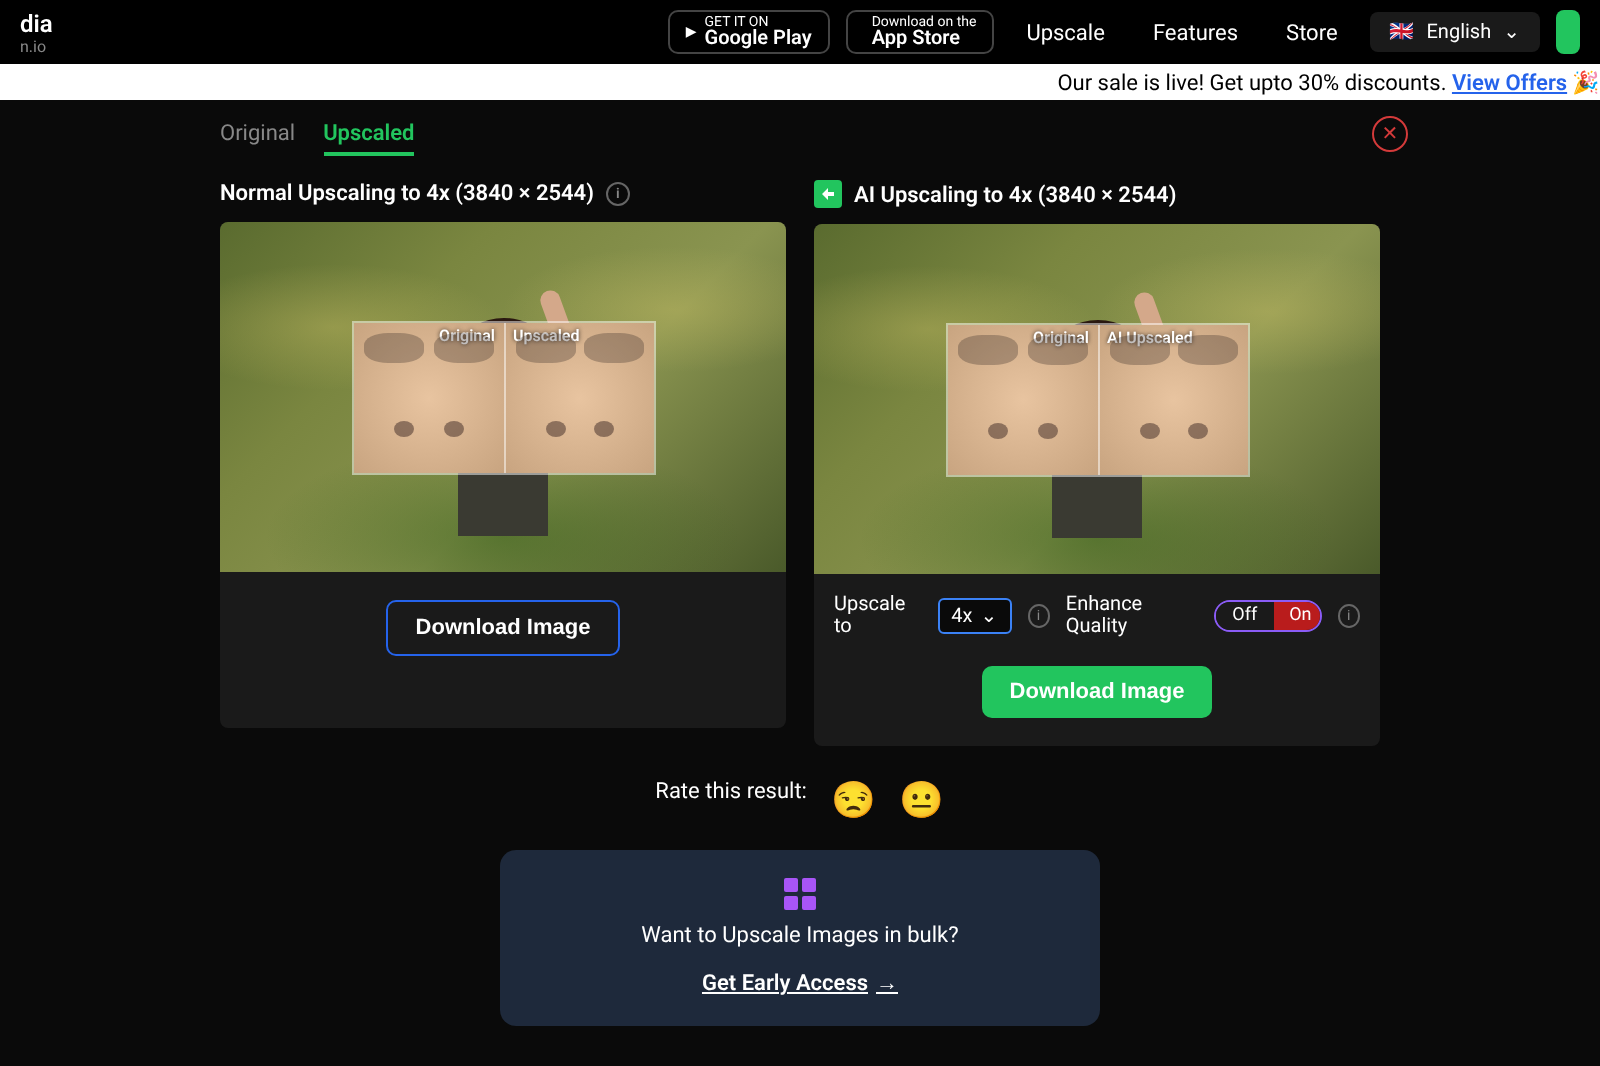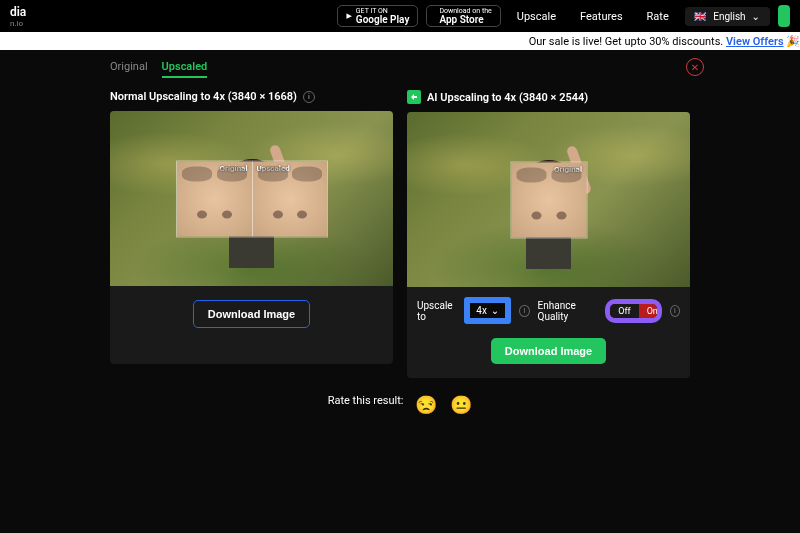--- a/index.html
+++ b/index.html
@@ -234,34 +234,34 @@
     .eye-shadow.l { left: 5px; }
     .eye-shadow.r { right: 5px; }
     .controls-row {
       display: flex;
       align-items: center;
       gap: 8px;
       padding: 10px 10px 0;
       font-size: 10px;
     }
     .select-box {
-      border: 6px solid #3b82f6;
+      border: 1px solid #3b82f6;
       background: #0a0a0a;
       border-radius: 3px;
       padding: 2px 6px;
       display: flex;
       align-items: center;
       gap: 4px;
       font-size: 10px;
     }
     .toggle-group {
       display: flex;
       border-radius: 10px;
       overflow: hidden;
-      border: 5px solid #8b5cf6;
+      border: 1px solid #8b5cf6;
     }
     .toggle-opt {
       padding: 2px 8px;
       font-size: 9px;
       background: #1a1a1a;
     }
     .toggle-opt.on { background: #b91c1c; color: #fff; }
     .dl-btn {
       display: block;
       margin: 14px auto;
@@ -330,21 +330,21 @@
   </div>
   <div class="store-badge">
     <span></span>
     <div>
       <div>Download on the</div>
       <div class="big">App Store</div>
     </div>
   </div>
   <a class="nav-link">Upscale</a>
   <a class="nav-link">Features</a>
-  <a class="nav-link">Rate</a>
+  <a class="nav-link">Store</a>
   <div class="lang-select">
     <span>🇬🇧</span>
     <span>English</span>
     <span>⌄</span>
   </div>
   <div class="green-btn"></div>
 </div>
 
 <div class="promo-banner">
   <span>Our sale is live! Get upto 30% discounts. </span>
@@ -359,21 +359,21 @@
     </div>
 
     <div class="tabs">
       <div class="tab">Original</div>
       <div class="tab active">Upscaled</div>
     </div>
 
     <div class="compare-grid">
       <div class="col-left">
         <div class="col-header">
-          <span>Normal Upscaling to 4x (3840 × 1668)</span>
+          <span>Normal Upscaling to 4x (3840 × 2544)</span>
           <span class="info-icon">i</span>
         </div>
         <div class="image-panel">
           <div class="image-box">
             <div class="grass-overlay"></div>
             <div class="person">
                 <div class="arm"></div>
                 <div class="head">
                   <div class="hair"></div>
                 </div>
@@ -415,20 +415,27 @@
             <div class="person">
                 <div class="arm"></div>
                 <div class="head">
                   <div class="hair"></div>
                 </div>
                 <div class="body"></div>
               </div>
             <div class="zoom-compare">
               <div class="zoom-half left">
                 <div class="zoom-label">Original</div>
+                <div class="face-feature eye-shadow l"></div>
+                  <div class="face-feature eye-shadow r"></div>
+                <div class="face-feature nostril l"></div>
+                  <div class="face-feature nostril r"></div>
+              </div>
+              <div class="zoom-half right">
+                <div class="zoom-label">AI Upscaled</div>
                 <div class="face-feature eye-shadow l"></div>
                   <div class="face-feature eye-shadow r"></div>
                 <div class="face-feature nostril l"></div>
                   <div class="face-feature nostril r"></div>
               </div>
             </div>
           </div>
           <div class="controls-row">
             <span>Upscale to</span>
             <div class="select-box">
@@ -447,14 +454,27 @@
         </div>
       </div>
     </div>
 
     <div class="rating">
       <span>Rate this result:</span>
       <span class="emoji">😒</span>
       <span class="emoji">😐</span>
     </div>
 
+    <div class="bulk-card">
+      <div class="bulk-icon">
+        <span></span>
+          <span></span>
+          <span></span>
+          <span></span>
+      </div>
+      <div class="bulk-title">Want to Upscale Images in bulk?</div>
+      <a class="bulk-link">
+        <span>Get Early Access</span>
+        <span>→</span>
+      </a>
+    </div>
   </div>
 </div>
 
 </body></html>

